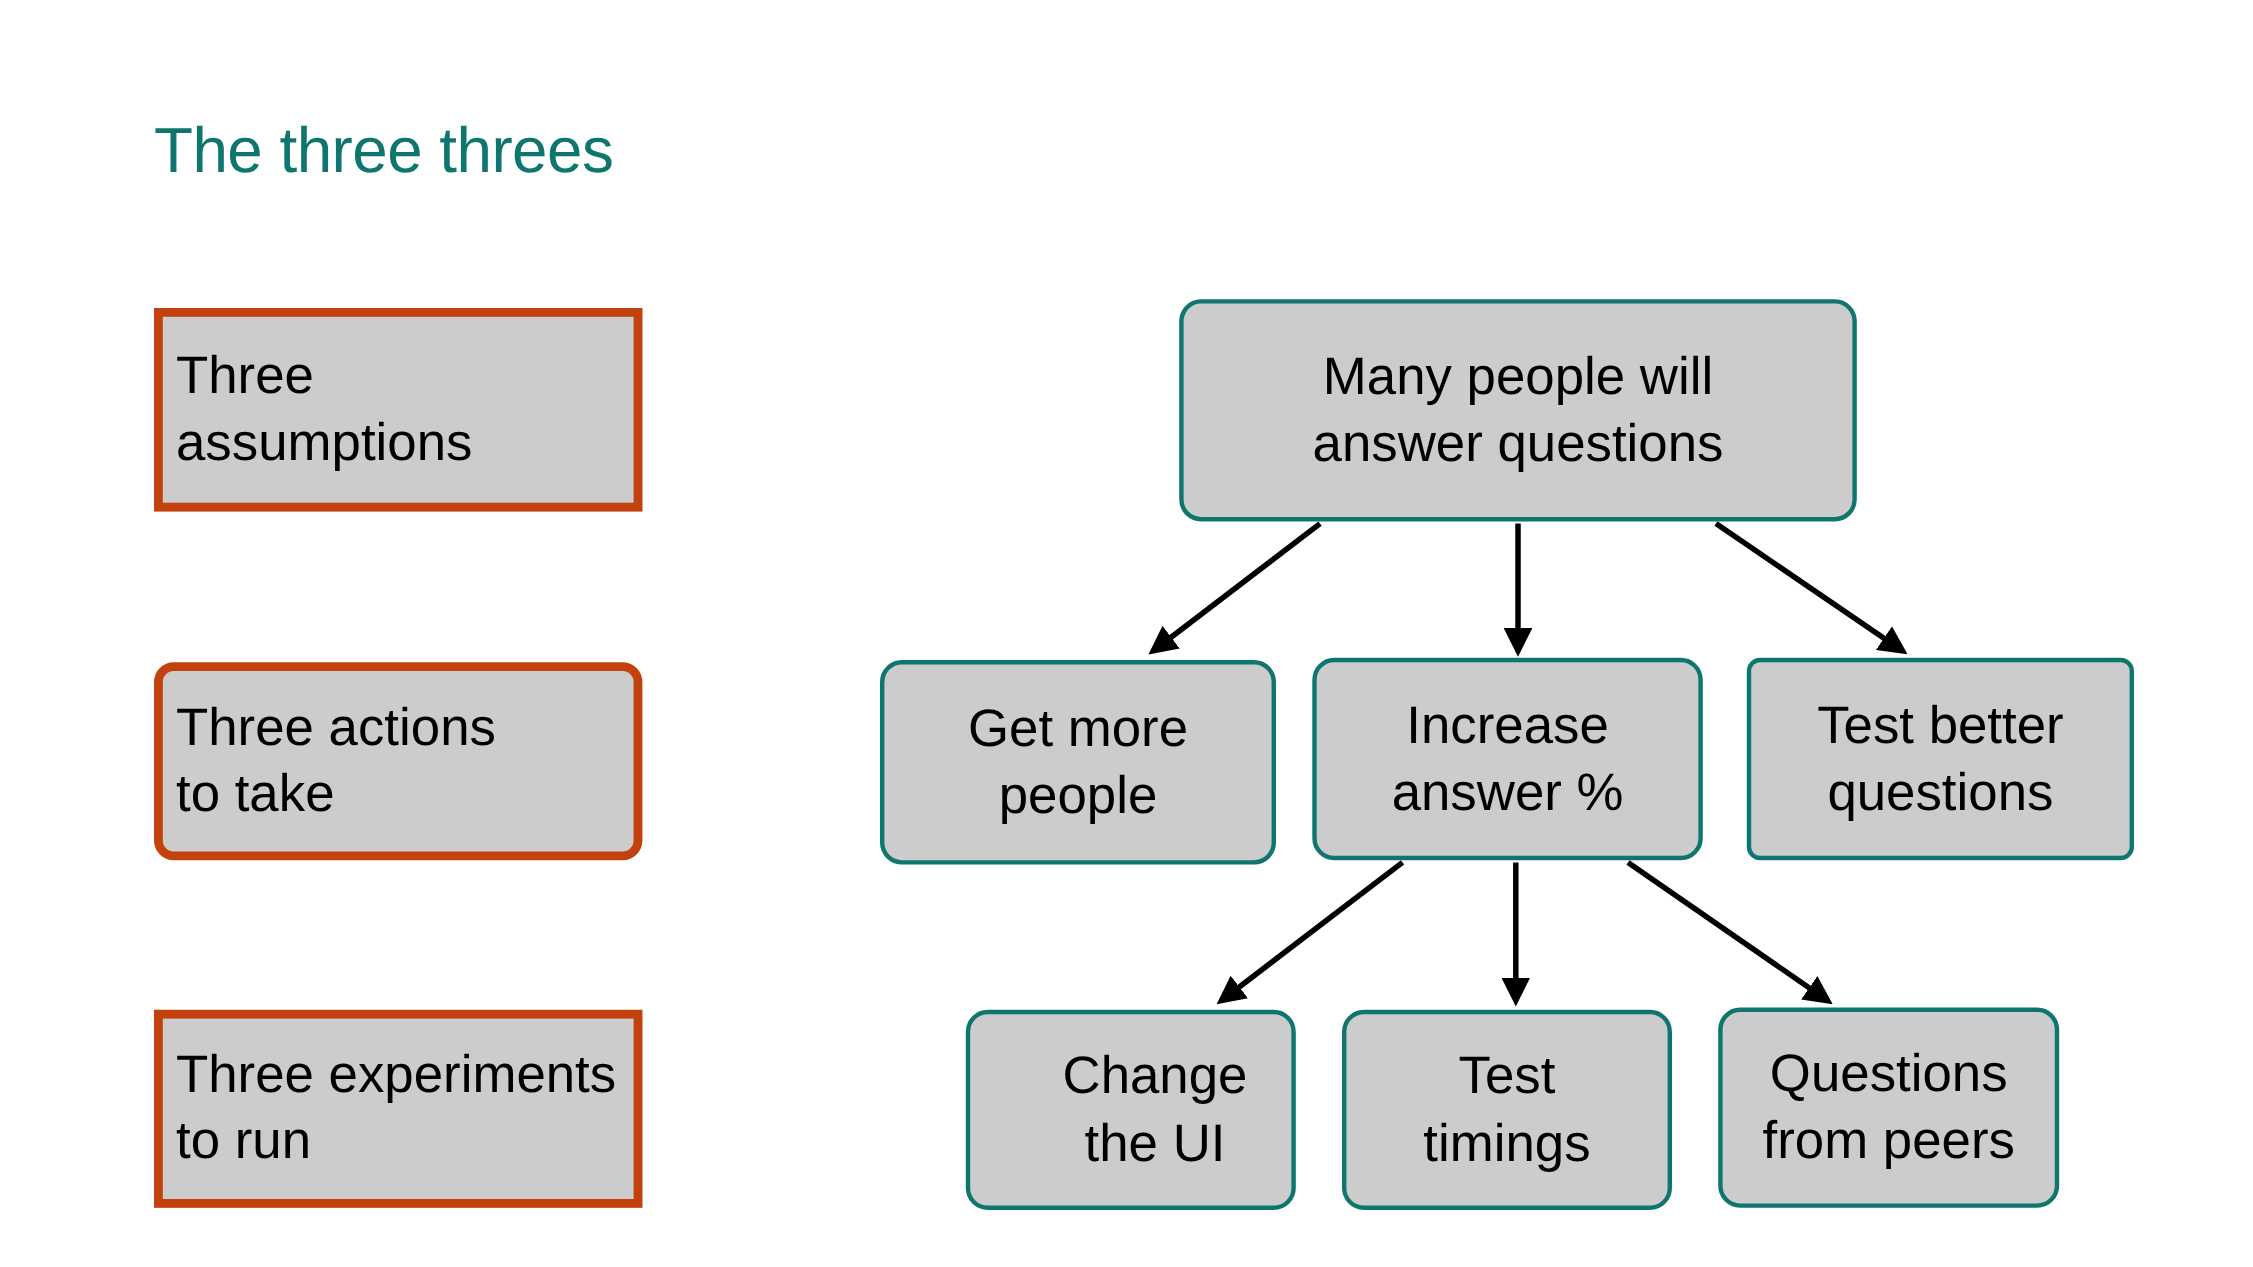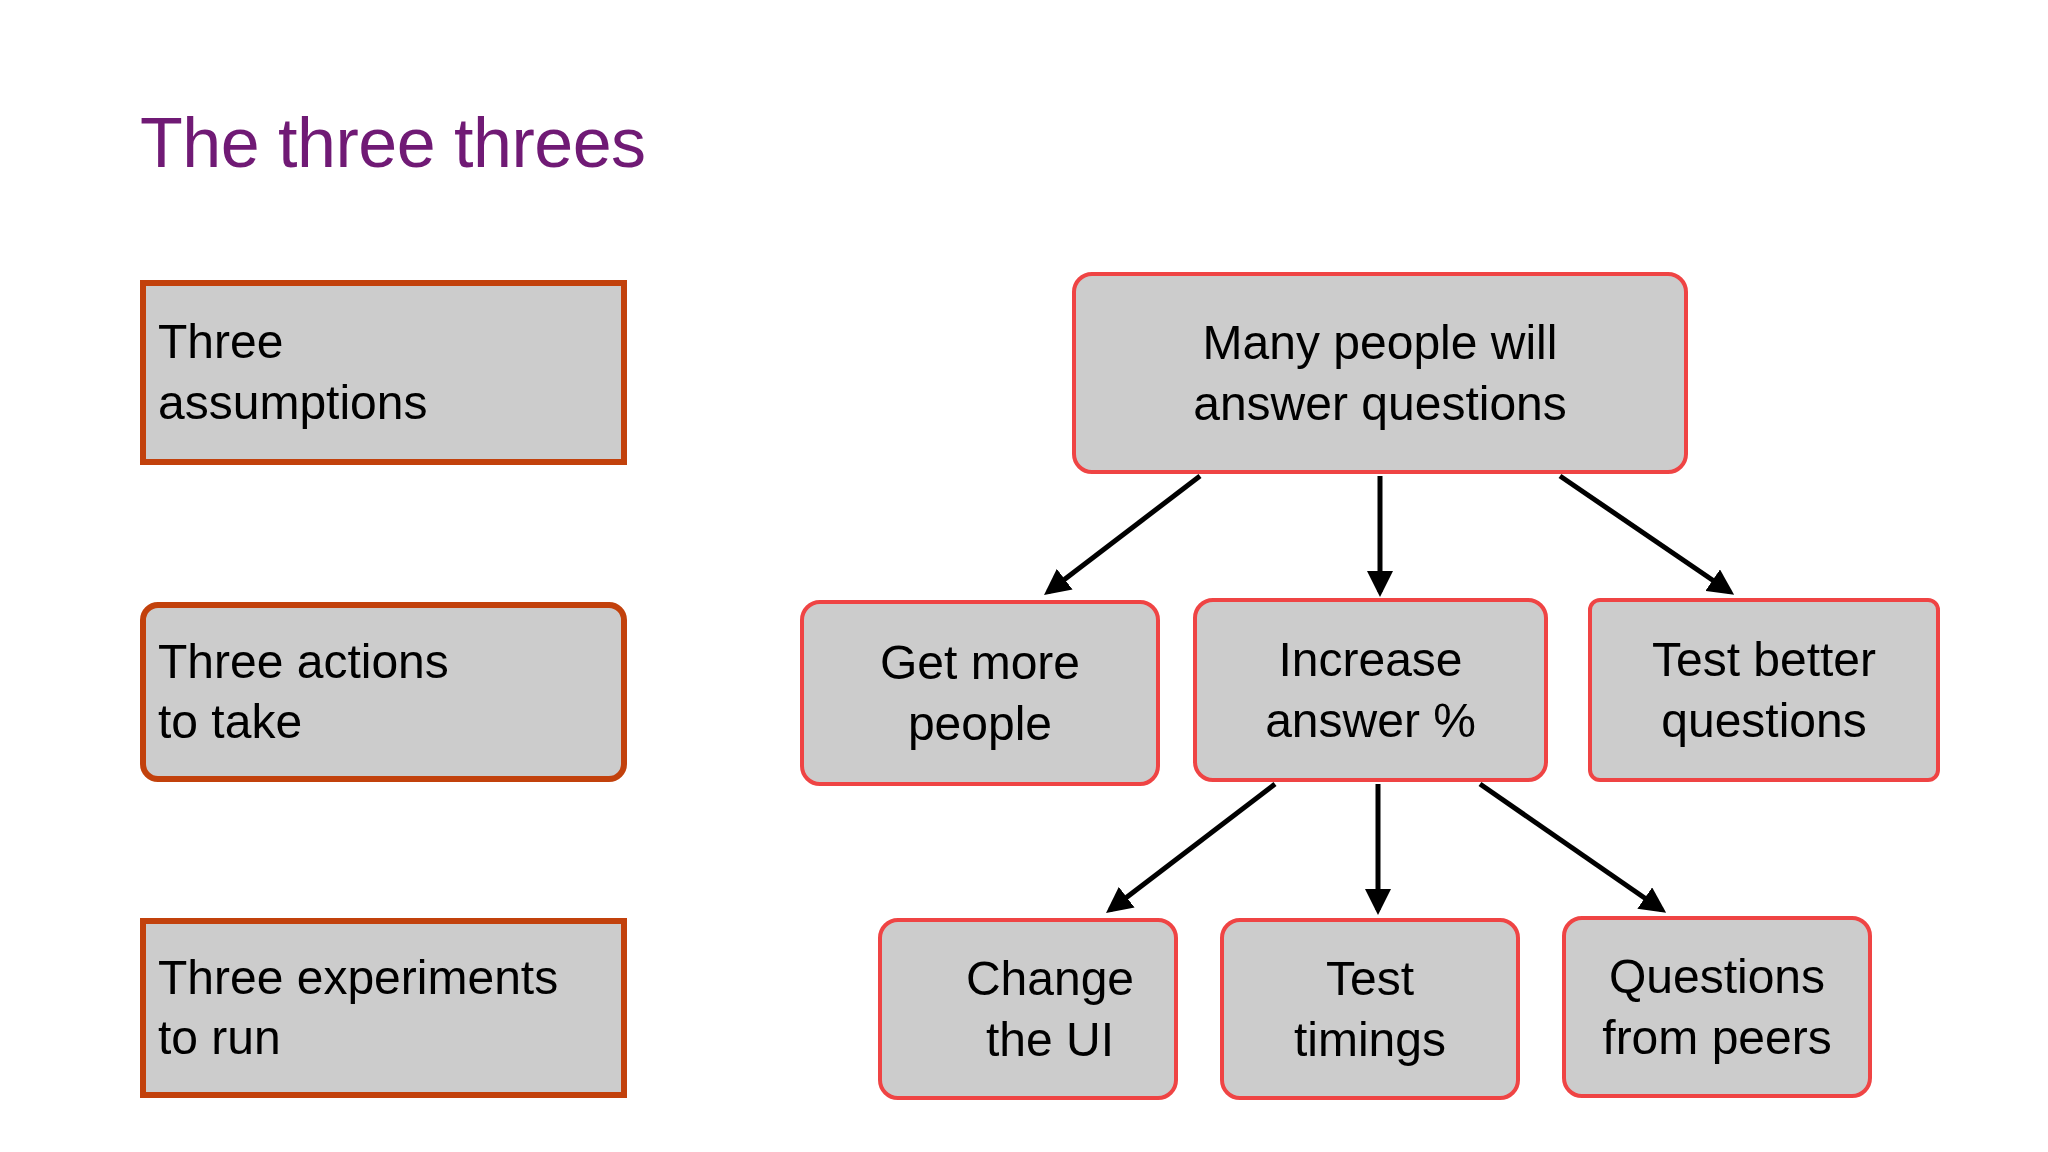--- a/index.html
+++ b/index.html
@@ -19,36 +19,36 @@
     width: 2048px;
     height: 1152px;
     background: #ffffff;
   }
 
   
   .slide-title {
     position: absolute;
     left: 140px;
     top: 108px;
-    font-size: 70px;
+    font-size: 58px;
     line-height: 1.0;
     font-weight: 300;
     letter-spacing: -0.5px;
-    color: #701a75;
+    color: #0f766e;
     white-space: nowrap;
   }
 
   
   .label-box {
     position: absolute;
     left: 140px;
-    width: 487px;
+    width: 444px;
     box-sizing: border-box;
     background: #cccccc;
-    border: 6px solid #c2410c;
+    border: 8px solid #c2410c;
     display: flex;
     flex-direction: column;
     justify-content: center;
     padding-left: 12px;
     padding-right: 8px;
   }
   .label-box .line {
     font-size: 48px;
     line-height: 1.26;
     font-weight: 400;
@@ -57,21 +57,21 @@
   }
   #label-box-1 { top: 280px;  height: 185px; }
   #label-box-2 { top: 602px;  height: 180px; border-radius: 18px; }
   #label-box-3 { top: 918px;  height: 180px; }
 
   
   .node {
     position: absolute;
     box-sizing: border-box;
     background: #cccccc;
-    border: 4px solid #ef4444;
+    border: 4px solid #0f766e;
     border-radius: 20px;
     display: flex;
     flex-direction: column;
     align-items: center;
     justify-content: center;
   }
   .node .line {
     font-size: 48px;
     line-height: 1.28;
     font-weight: 400;

